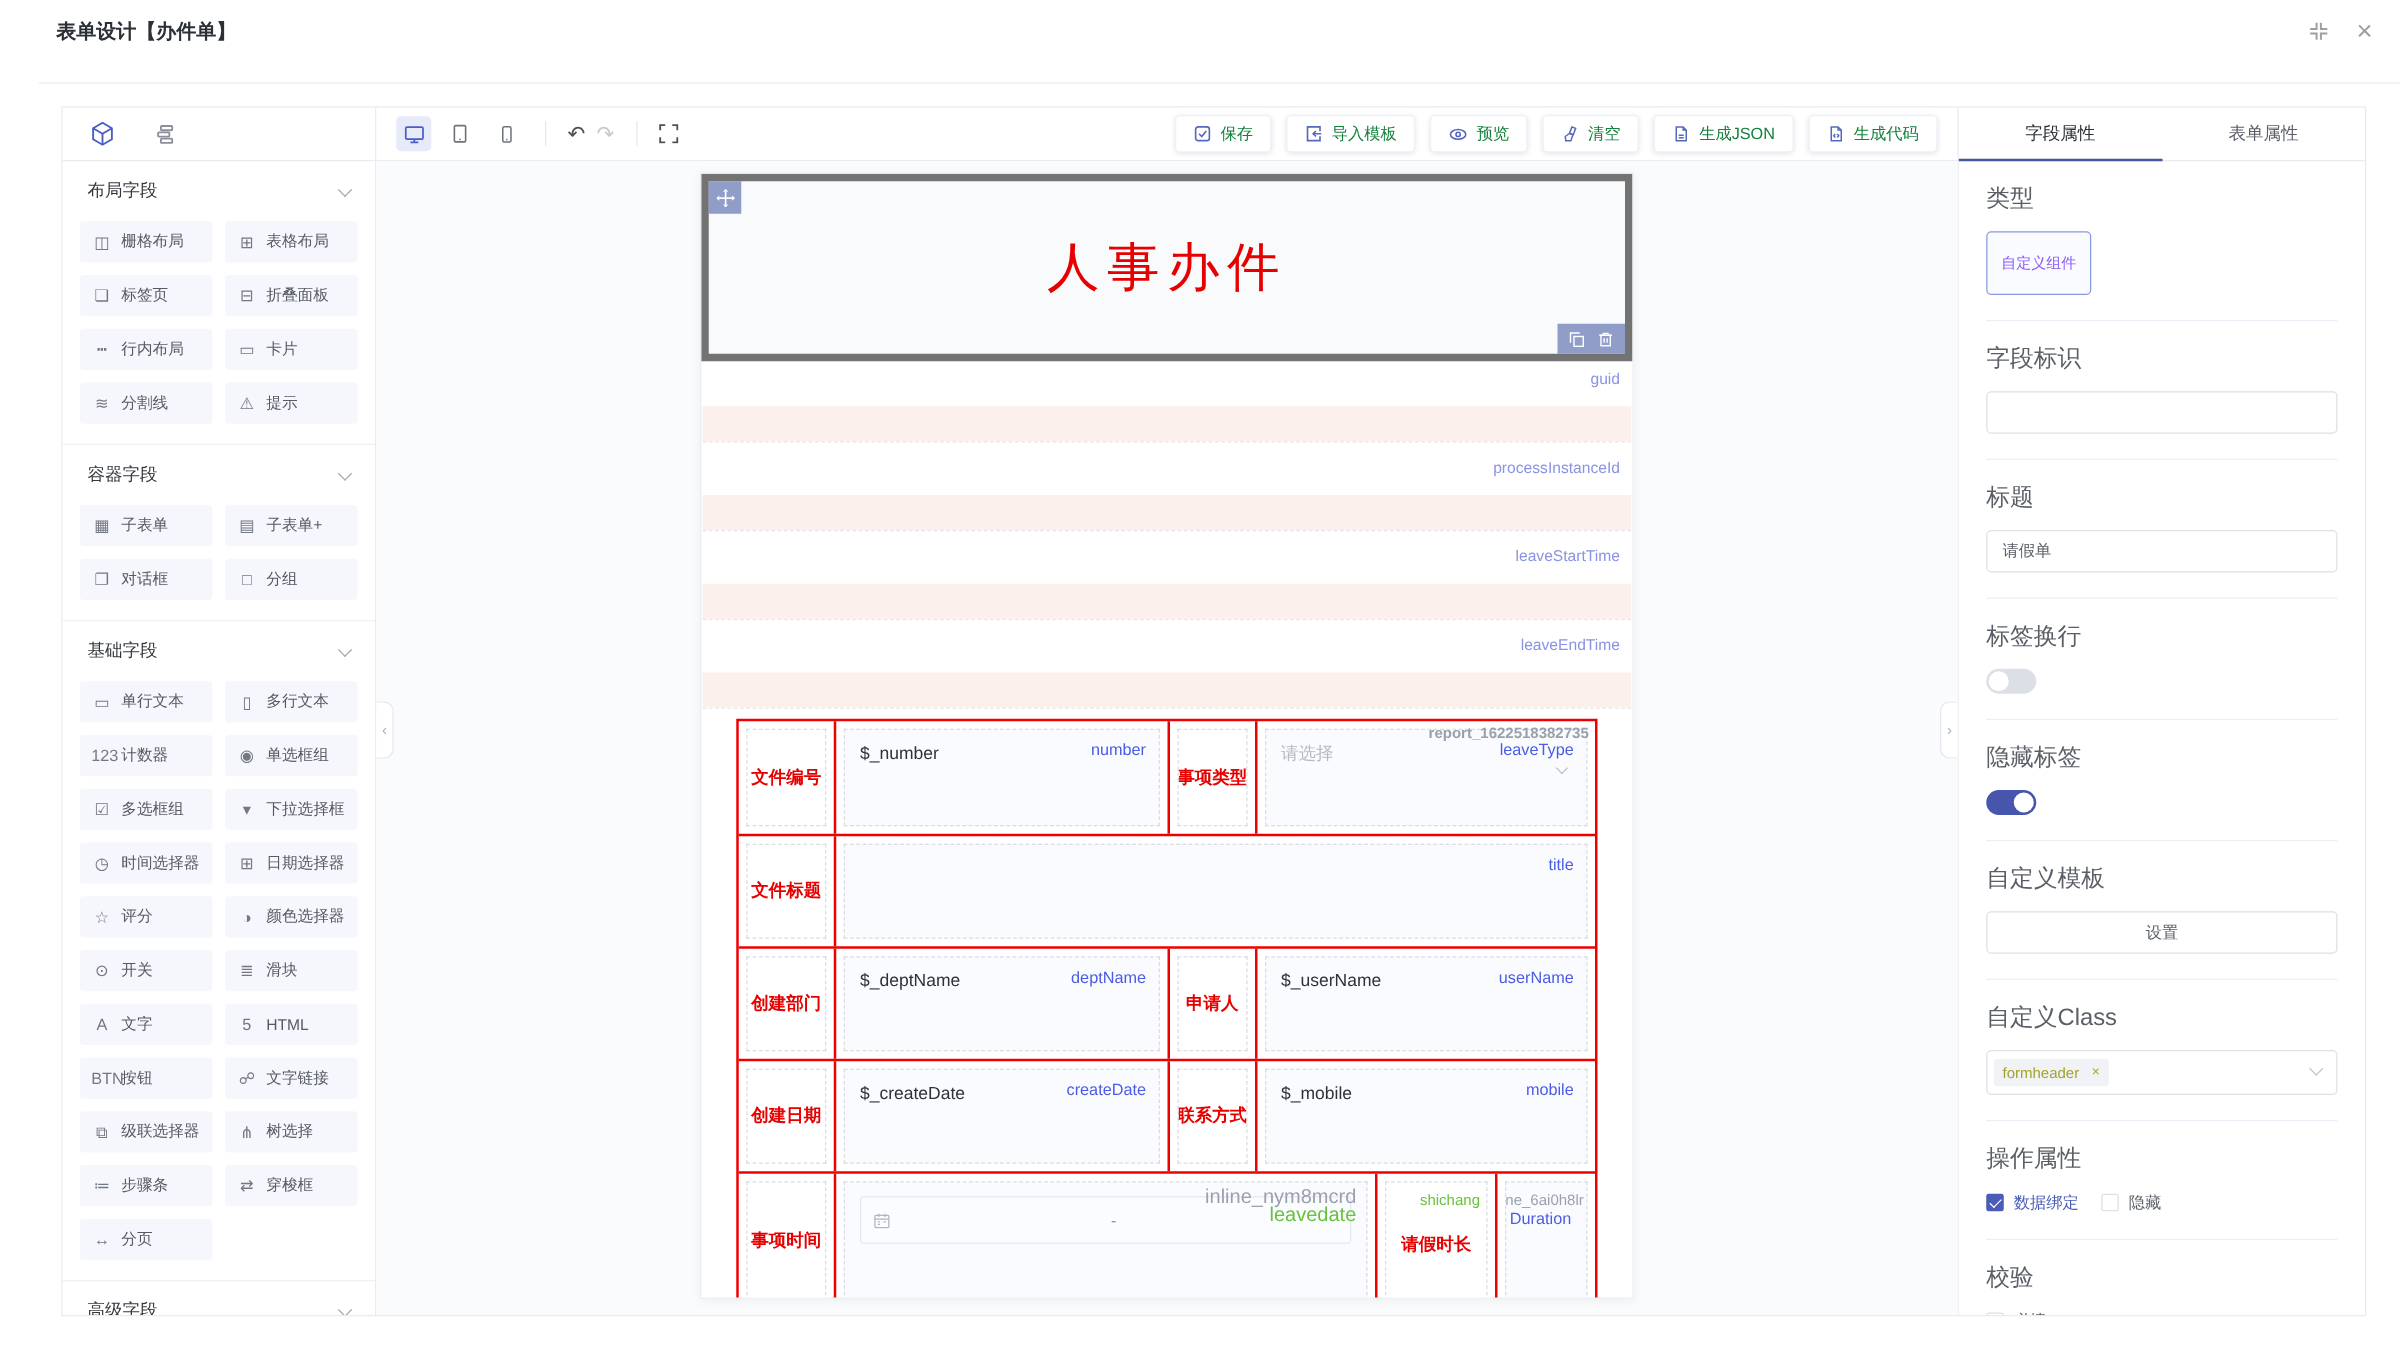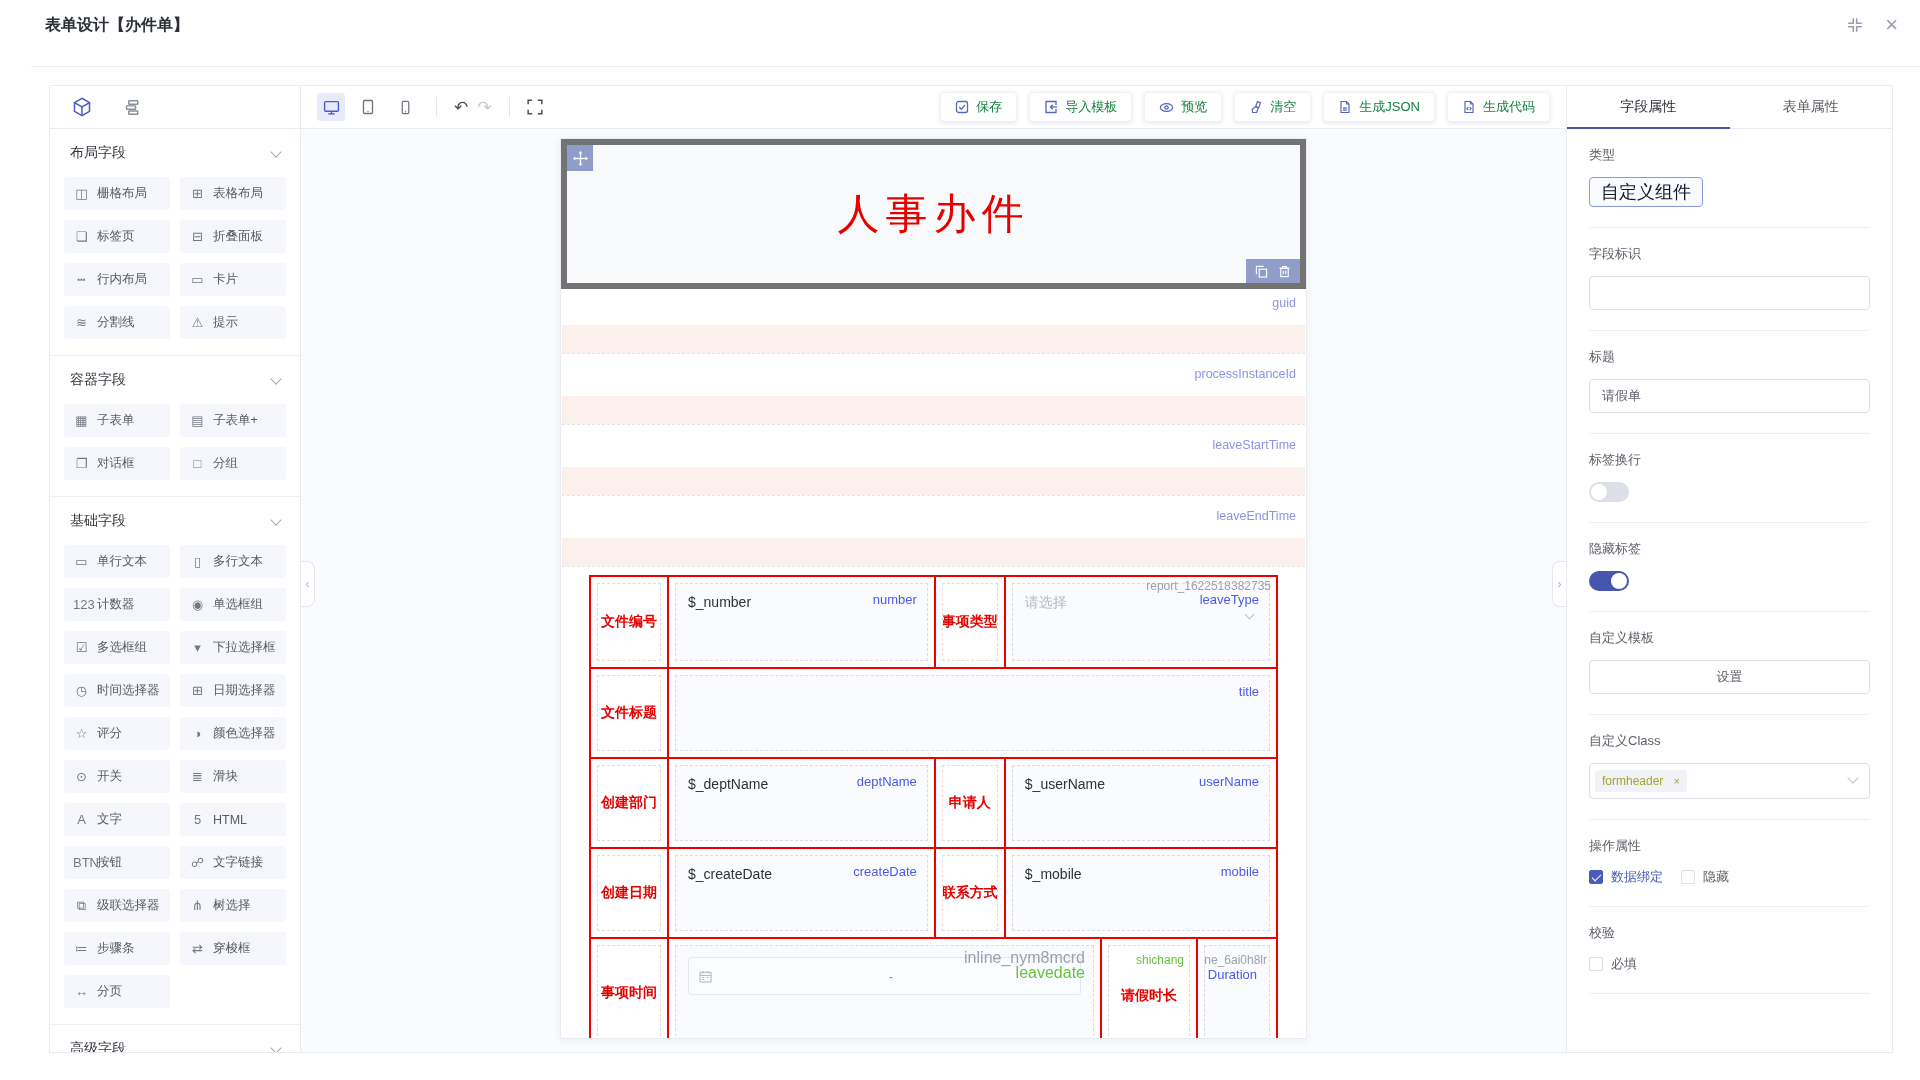--- a/index.html
+++ b/index.html
@@ -61,21 +61,21 @@
   .blk-actions{position:absolute;right:0;bottom:0;width:54px;height:24px;background:rgba(125,140,190,.85);
     display:flex;align-items:center;justify-content:center;gap:10px;}
   .blk-actions svg{cursor:pointer;}
   
   .hblock{border-bottom:1px dashed #e2e4e9;margin:0 1px 6px;cursor:pointer;}
   .hblock .lab{height:36px;display:flex;justify-content:flex-end;align-items:flex-start;
     padding:7px 9px 0 0;font-size:12.5px;color:#8a93e4;}
   .hblock .pink{height:28px;background:#fcf0ed;}
   
   .rtable{margin:8px 28px 0;border:2px solid #ee0000;position:relative;}
-  .watermark{position:absolute;top:2px;right:5px;font-size:12px;color:#9aa0ab;z-index:3;white-space:nowrap;}
+  .watermark{position:absolute;top:2px;right:5px;font-size:12px;color:#9aa0ab;z-index:3;white-space:nowrap;font-weight:bold;}
   .trow{display:grid;}
   .trow + .trow{border-top:2px solid #ee0000;}
   .cols4{grid-template-columns:76px 1fr 70px 1.02fr;}
   .cols2{grid-template-columns:76px 1fr;}
   .cols5{grid-template-columns:76px 1fr 96px 80px;}
   .trow{height:90px;}
   .trow.tall{height:110px;}
   .tcell{position:relative;padding:6px;min-width:0;cursor:pointer;}
   .tcell + .tcell{border-left:2px solid #ee0000;}
   .inbox{width:100%;height:100%;border:1px dashed #d9dce3;background:#fff;position:relative;overflow:hidden;}
@@ -101,23 +101,23 @@
     padding-top:6px;font-size:14px;font-weight:bold;color:#e60000;}
   
   .props{width:326px;border-left:1px solid #e9ebf0;display:flex;flex-direction:column;}
   .ptabs{height:43px;border-bottom:1px solid #e9ebf0;display:flex;flex:none;}
   .ptab{flex:1;display:flex;align-items:center;justify-content:center;font-size:14px;
     color:#5a5e66;cursor:pointer;position:relative;}
   .ptab.active{color:#2b2f36;}
   .ptab.active::after{content:"";position:absolute;left:0;right:0;bottom:-1px;height:2px;background:#46579f;}
   .props-body{flex:1;overflow:hidden;padding:0 22px;}
   .pgroup{padding:17px 0 20px;border-bottom:1px solid #ebeef5;}
-  .pglab{font-size:13px;color:#5a5e66;margin-bottom:13px;}
-  .typetag{display:inline-block;padding:2px 11px;border:1px solid #8a97e0;border-radius:4px;
-    color:#0f172a;font-size:18px;background:#fafbff;}
+  .pglab{font-size:19px;color:#5a5e66;margin-bottom:13px;}
+  .typetag{display:inline-block;padding:16px 11px;border:1px solid #8a97e0;border-radius:4px;
+    color:#8b5cf6;font-size:12px;background:#fafbff;}
   .pinput{width:100%;height:34px;border:1px solid #dcdfe6;border-radius:4px;padding:0 12px;
     font-size:13px;color:#5a5e66;outline:none;background:#fff;font-family:inherit;}
   .setbtn{width:100%;height:34px;border:1px solid #dcdfe6;border-radius:4px;background:#fff;
     font-size:13px;color:#5a5e66;cursor:pointer;font-family:inherit;}
   .sw{width:40px;height:20px;border-radius:10px;background:#dcdfe6;position:relative;cursor:pointer;transition:.2s;}
   .sw::after{content:"";position:absolute;left:2px;top:2px;width:16px;height:16px;border-radius:50%;background:#fff;}
   .sw.on{background:#4756ad;}
   .sw.on::after{left:22px;}
   .selbox{height:36px;border:1px solid #dcdfe6;border-radius:4px;display:flex;align-items:center;
     padding:0 28px 0 5px;position:relative;cursor:pointer;}

